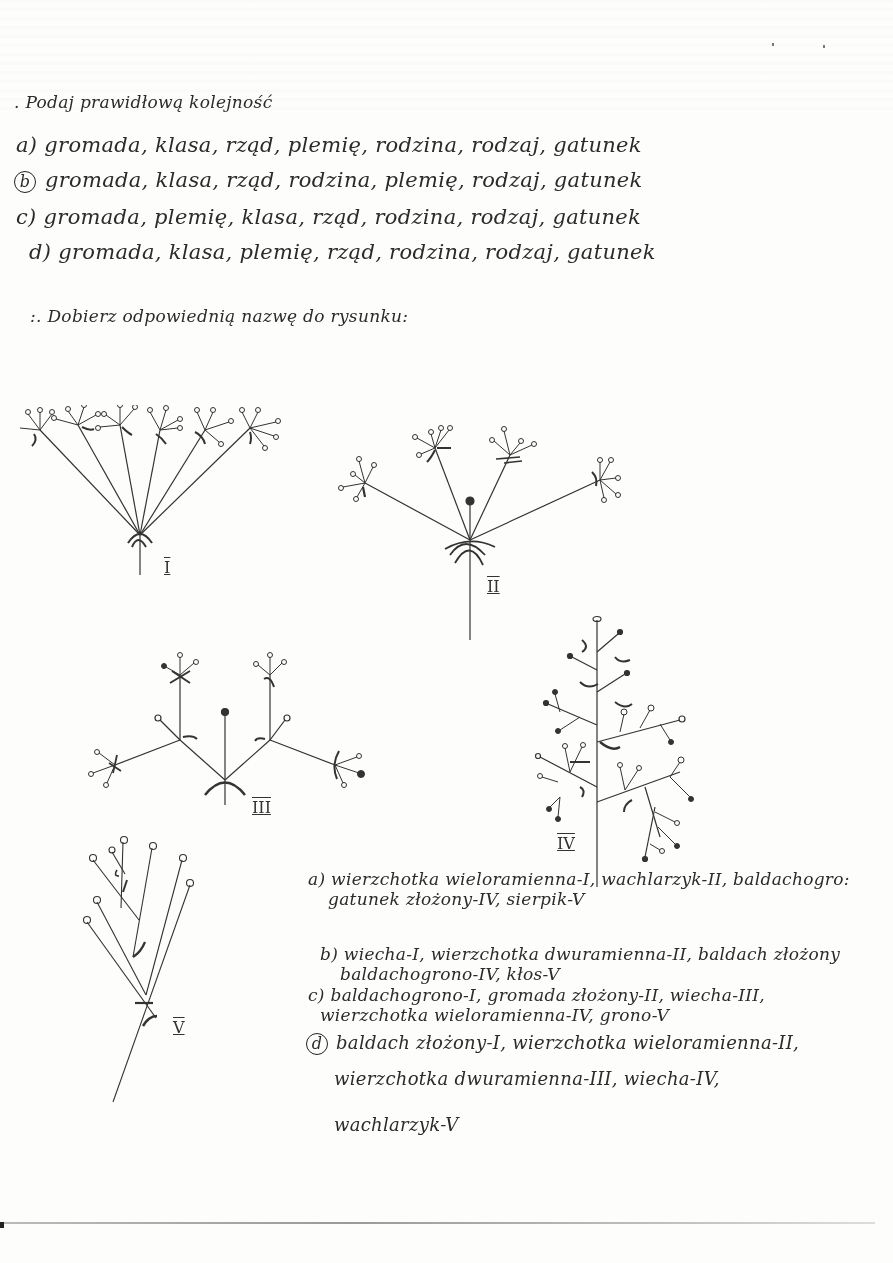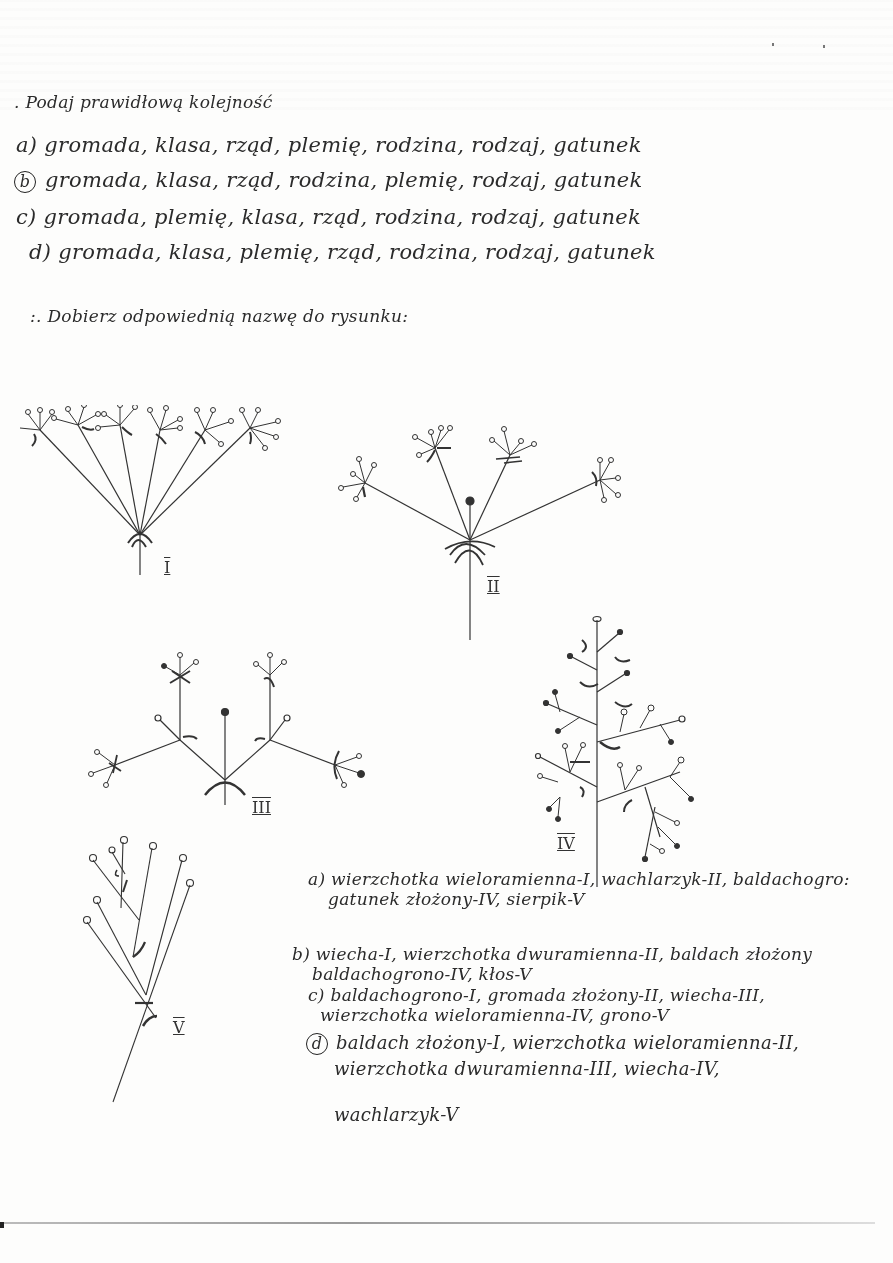--- a/index.html
+++ b/index.html
@@ -363,28 +363,28 @@
     <path d="M48 62 L52 50" stroke-width="2"></path>
     <path d="M42 40 Q38 46 44 46" stroke-width="1.6"></path>
   </g>
 </svg>
 <div class="fig-label" style="left:173px;top:1018px">V</div>
 
 <div class="hw ans" style="left:308px;top:869px">
   <div><span>a)</span> <span>wierzchotka wieloramienna-I, wachlarzyk-II, baldachogro:</span></div>
   <div style="padding-left:20px"><span>gatunek złożony-IV, sierpik-V</span></div>
 </div>
-<div class="hw ans" style="left:292px;top:944px">
+<div class="hw ans" style="left:320px;top:944px">
   <div><span>b)</span> <span>wiecha-I, wierzchotka dwuramienna-II, baldach złożony</span></div>
   <div style="padding-left:20px"><span>baldachogrono-IV, kłos-V</span></div>
 </div>
 <div class="hw ans" style="left:308px;top:985px">
   <div><span>c)</span> <span>baldachogrono-I, gromada złożony-II, wiecha-III,</span></div>
   <div style="padding-left:12px"><span>wierzchotka wieloramienna-IV, grono-V</span></div>
 </div>
 <div class="hw ans" style="left:306px;top:1030px;font-size:18px;line-height:26px">
   <div><span class="circled">d</span> <span>baldach złożony-I, wierzchotka wieloramienna-II,</span></div>
-  <div style="padding-left:28px;"><span>wierzchotka dwuramienna-III, wiecha-IV,</span></div>
+  <div style="padding-left:28px;margin-top:10px"><span>wierzchotka dwuramienna-III, wiecha-IV,</span></div>
   <div style="padding-left:28px;margin-top:20px"><span>wachlarzyk-V</span></div>
 </div>
 
 <div class="rule"></div>
 <div class="corner-mark"></div>
 
 </body></html>

